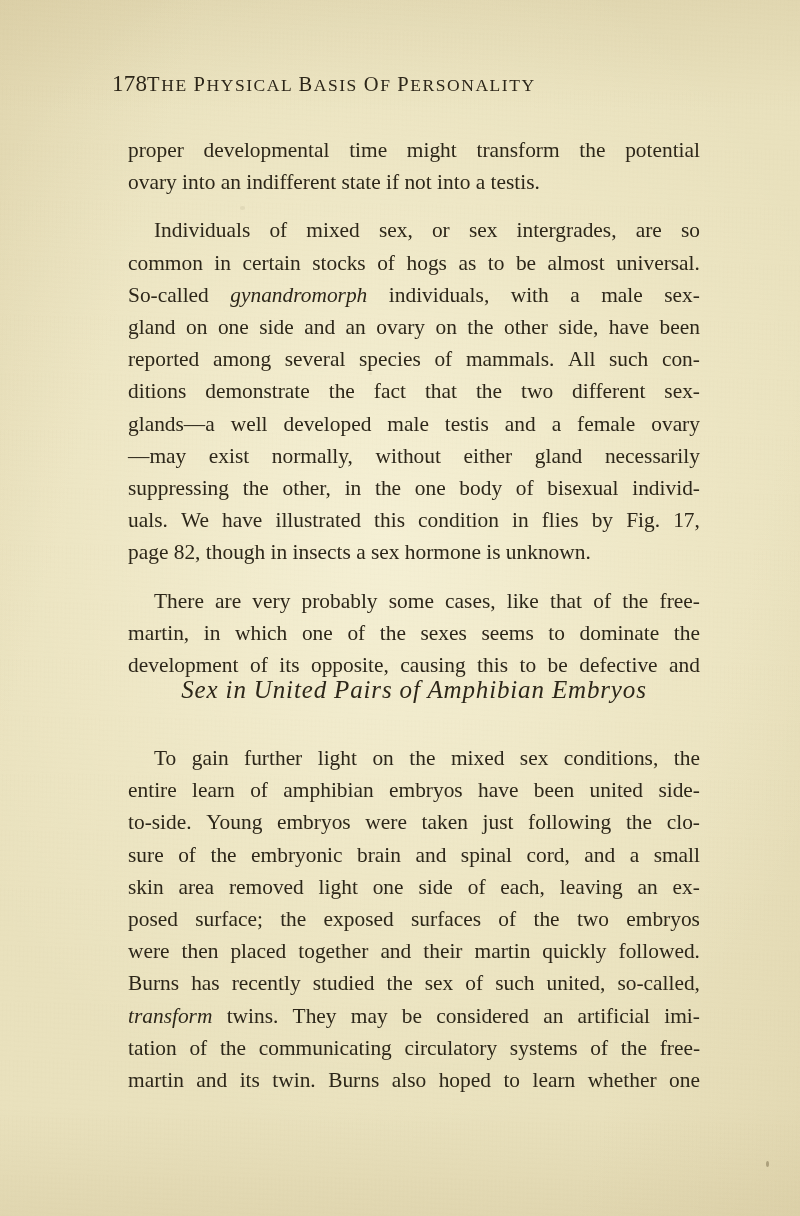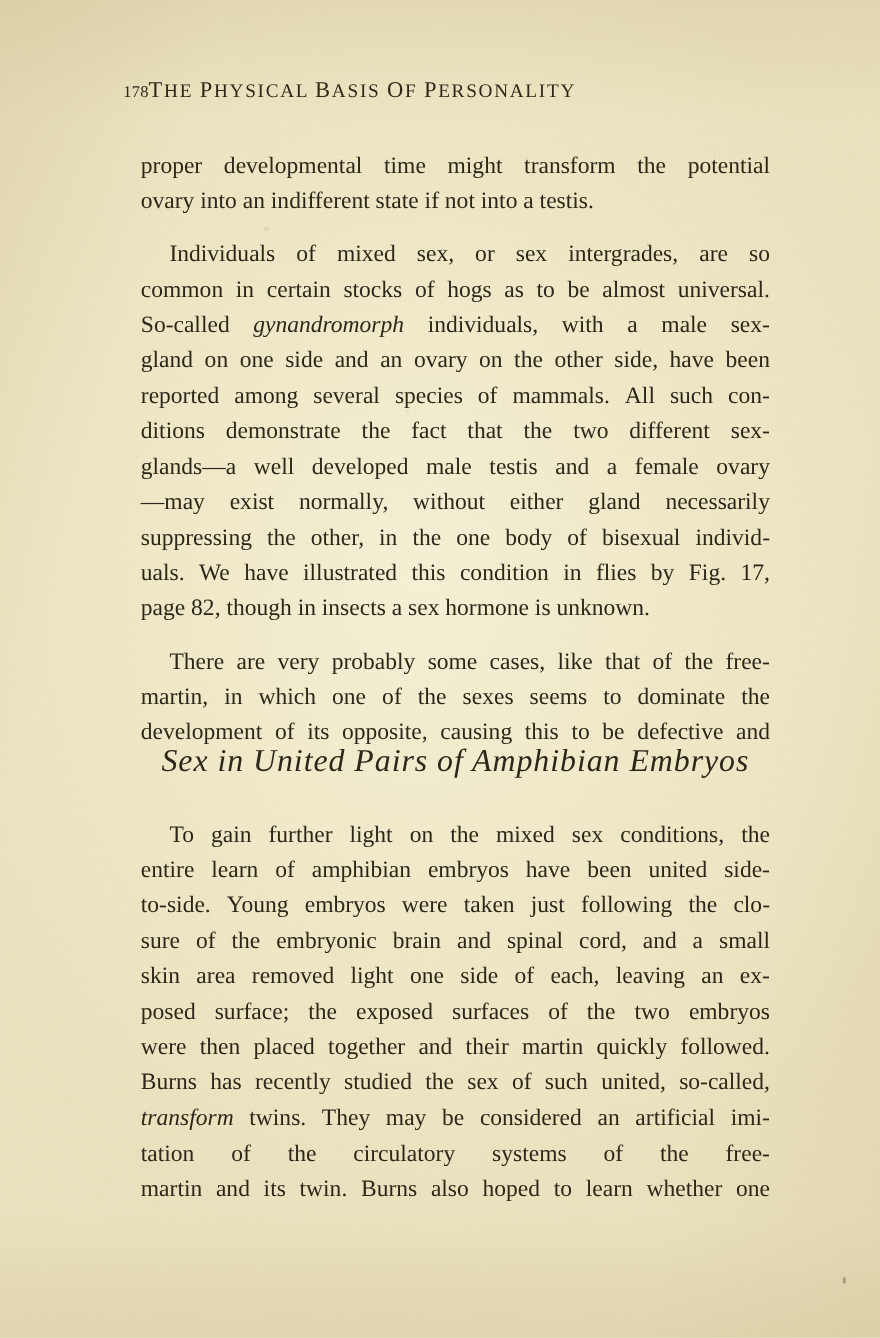--- a/index.html
+++ b/index.html
@@ -72,21 +72,21 @@
   .runhead {
     position: absolute;
     left: 112px;
     top: 72px;
     width: 604px;
     display: flex;
     align-items: baseline;
     white-space: nowrap;
   }
   .folio {
-    font-size: 15px;
+    font-size: 23px;
     letter-spacing: 0.2px;
     line-height: 1;
   }
   .runtitle {
     font-size: 17.5px;
     letter-spacing: 1.55px;
     text-transform: uppercase;
     line-height: 1;
   }
   .runtitle .cap { font-size: 20.5px; }
@@ -122,21 +122,21 @@
   i, .it { font-style: italic; }
 
   
   .section-head {
     position: absolute;
     left: 112px;
     width: 604px;
     top: 676px;
     text-align: center;
     font-style: italic;
-    font-size: 29px;
+    font-size: 25px;
     letter-spacing: 0.85px;
     white-space: nowrap;
   }
 
   .body2 {
     position: absolute;
     left: 112px;
     top: 726px;
     width: 604px;
     font-size: 21.4px;
@@ -435,20 +435,21 @@
           <span>be</span>
           <span>considered</span>
           <span>an</span>
           <span>artificial</span>
           <span>imi-</span>
         </span>
         <span class="line j">
           <span>tation</span>
           <span>of</span>
           <span>the</span>
+          <span>communicating</span>
           <span>circulatory</span>
           <span>systems</span>
           <span>of</span>
           <span>the</span>
           <span>free-</span>
         </span>
         <span class="line j">
           <span>martin</span>
           <span>and</span>
           <span>its</span>

